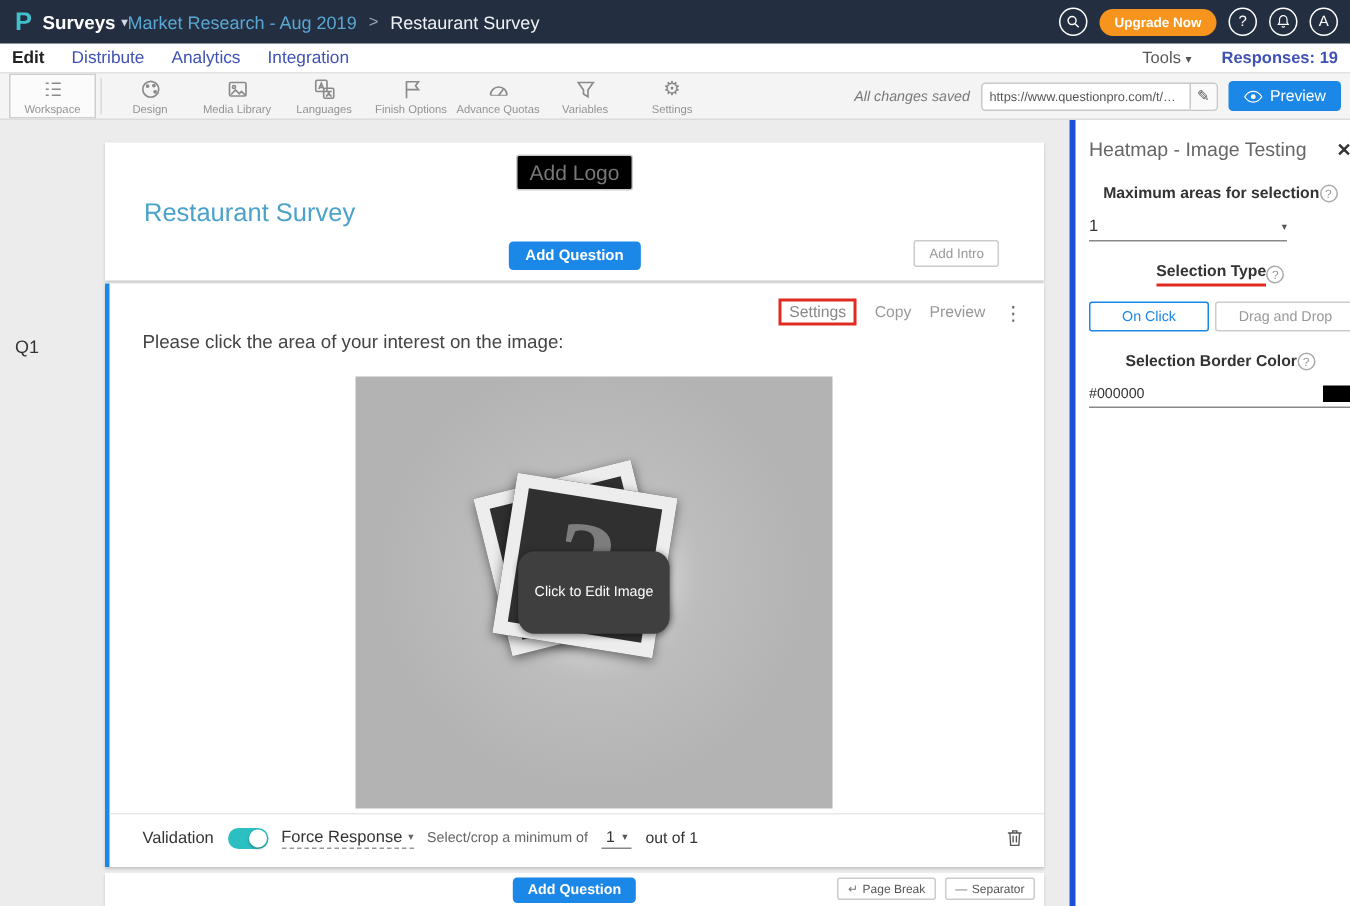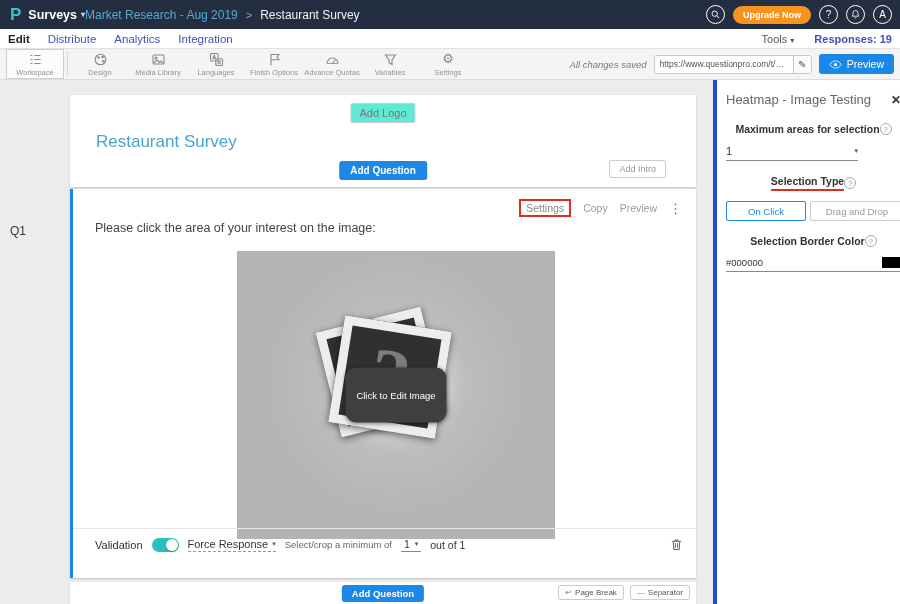--- a/index.html
+++ b/index.html
@@ -53,22 +53,22 @@
            display:flex;align-items:center;overflow:hidden}
   .url-text{flex:1;font-size:8.5px;color:#555;padding:0 5px;white-space:nowrap;overflow:hidden;text-overflow:ellipsis}
   .url-pencil{width:18px;height:100%;border-left:1px solid #c9c9c9;display:flex;align-items:center;
               justify-content:center;font-size:10px;color:#555;cursor:pointer;background:#fafafa}
   .preview-btn{background:var(--accent,#1b87e6);color:#fff;border:none;border-radius:3px;font-size:10.5px;
                padding:4px 10px;display:flex;align-items:center;gap:5px;cursor:pointer;font-family:inherit}
 
   
   .card{position:absolute;background:#fff;box-shadow:0 1px 2px rgba(0,0,0,.18)}
   .header-card{left:70px;top:95px;width:626px;height:92px}
-  .add-logo{position:absolute;top:8px;left:50%;transform:translateX(-50%);background:#5eead4;
-            border:1px solid #ccc;border-radius:2px;font-size:11px;color:#777;padding:3px 8px;cursor:pointer;font-family:inherit}
+  .add-logo{position:absolute;top:8px;left:50%;transform:translateX(-50%);background:#000000;
+            border:1px solid #ccc;border-radius:2px;font-size:14px;color:#777;padding:3px 8px;cursor:pointer;font-family:inherit}
   .survey-title{position:absolute;left:26px;top:37px;font-size:17px;color:var(--titleteal,#4ba2cb)}
   .blue-btn{background:var(--accent,#1b87e6);color:#fff;border:none;border-radius:3px;font-size:10px;
             font-weight:bold;padding:4px 11px;cursor:pointer;font-family:inherit}
   .add-q-top{position:absolute;left:50%;bottom:7px;transform:translateX(-50%)}
   .add-intro{position:absolute;right:30px;bottom:9px;background:#fff;border:1px solid #ccc;border-radius:2px;
              font-size:9px;color:#999;padding:3px 9px;cursor:pointer;font-family:inherit}
 
   
   .qnum{position:absolute;left:10px;top:224px;font-size:12px;color:#333}
   .question-card{left:70px;top:189px;width:626px;height:389px;border-left:3px solid var(--accent,#1b87e6)}
@@ -84,21 +84,21 @@
   .photo-stack::before{content:"";position:absolute;inset:6px;border-radius:50%;
             background:radial-gradient(circle, rgba(255,255,255,.95) 0%, rgba(255,255,255,0) 70%);filter:blur(5px)}
   .photo{position:absolute;width:108px;height:108px;background:#303030;border:9px solid #ededed;
          box-shadow:0 2px 7px rgba(0,0,0,.5)}
   .photo1{left:6px;top:10px;transform:rotate(-14deg)}
   .photo2{left:15px;top:15px;transform:rotate(9deg);display:flex;align-items:center;justify-content:center}
   .qmark{font-size:80px;font-weight:bold;color:#7d7d7d;font-family:"Liberation Serif",serif}
   .edit-img-btn{position:absolute;left:50%;top:50%;transform:translate(-50%,-50%);background:#3f3f3f;
                 color:#fff;border:none;border-radius:11px;font-size:9.5px;padding:22px 11px;cursor:pointer;
                 box-shadow:0 1px 4px rgba(0,0,0,.45);font-family:inherit;z-index:5}
-  .q-footer{position:absolute;left:0;right:0;bottom:14px;height:36px;border-top:1px solid #e8e8e8;
+  .q-footer{position:absolute;left:0;right:0;bottom:0;height:36px;border-top:1px solid #e8e8e8;
             display:flex;align-items:center;gap:9px;padding:0 14px 4px 22px;font-size:11px;color:#333}
   .toggle{width:27px;height:14px;border-radius:7px;background:var(--toggleteal,#2cbfc2);position:relative;
           cursor:pointer;flex:0 0 auto}
   .toggle .knob{position:absolute;right:1px;top:1px;width:12px;height:12px;border-radius:50%;background:#fff;
           box-shadow:0 1px 2px rgba(0,0,0,.3)}
   .force-resp{border-bottom:1px dashed #999;padding-bottom:1px;display:flex;align-items:center;gap:4px;cursor:pointer}
   .force-resp .caret{font-size:7px;color:#666}
   .min-label{font-size:9.5px;color:#666}
   .mini-select{border-bottom:1px solid #888;display:flex;align-items:center;gap:5px;padding:0 3px 1px;
                font-size:10.5px;cursor:pointer}

